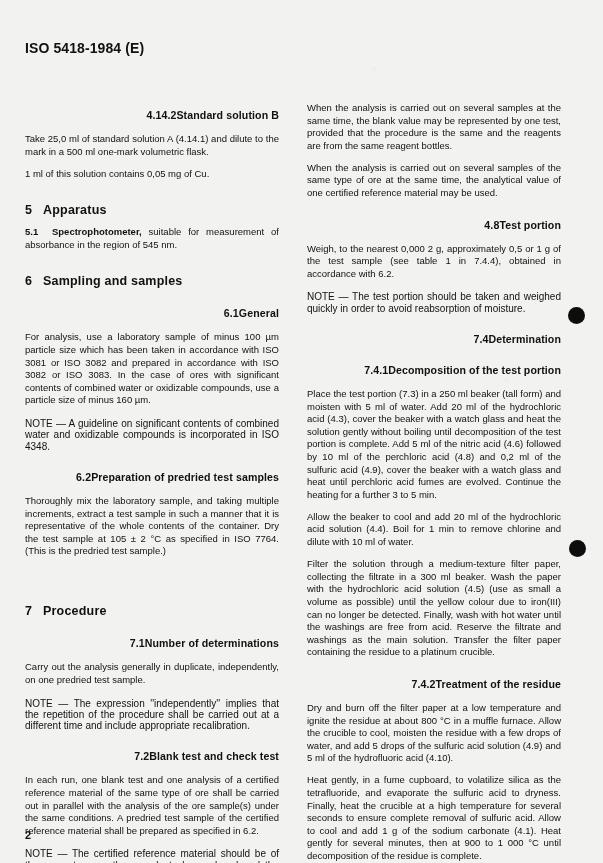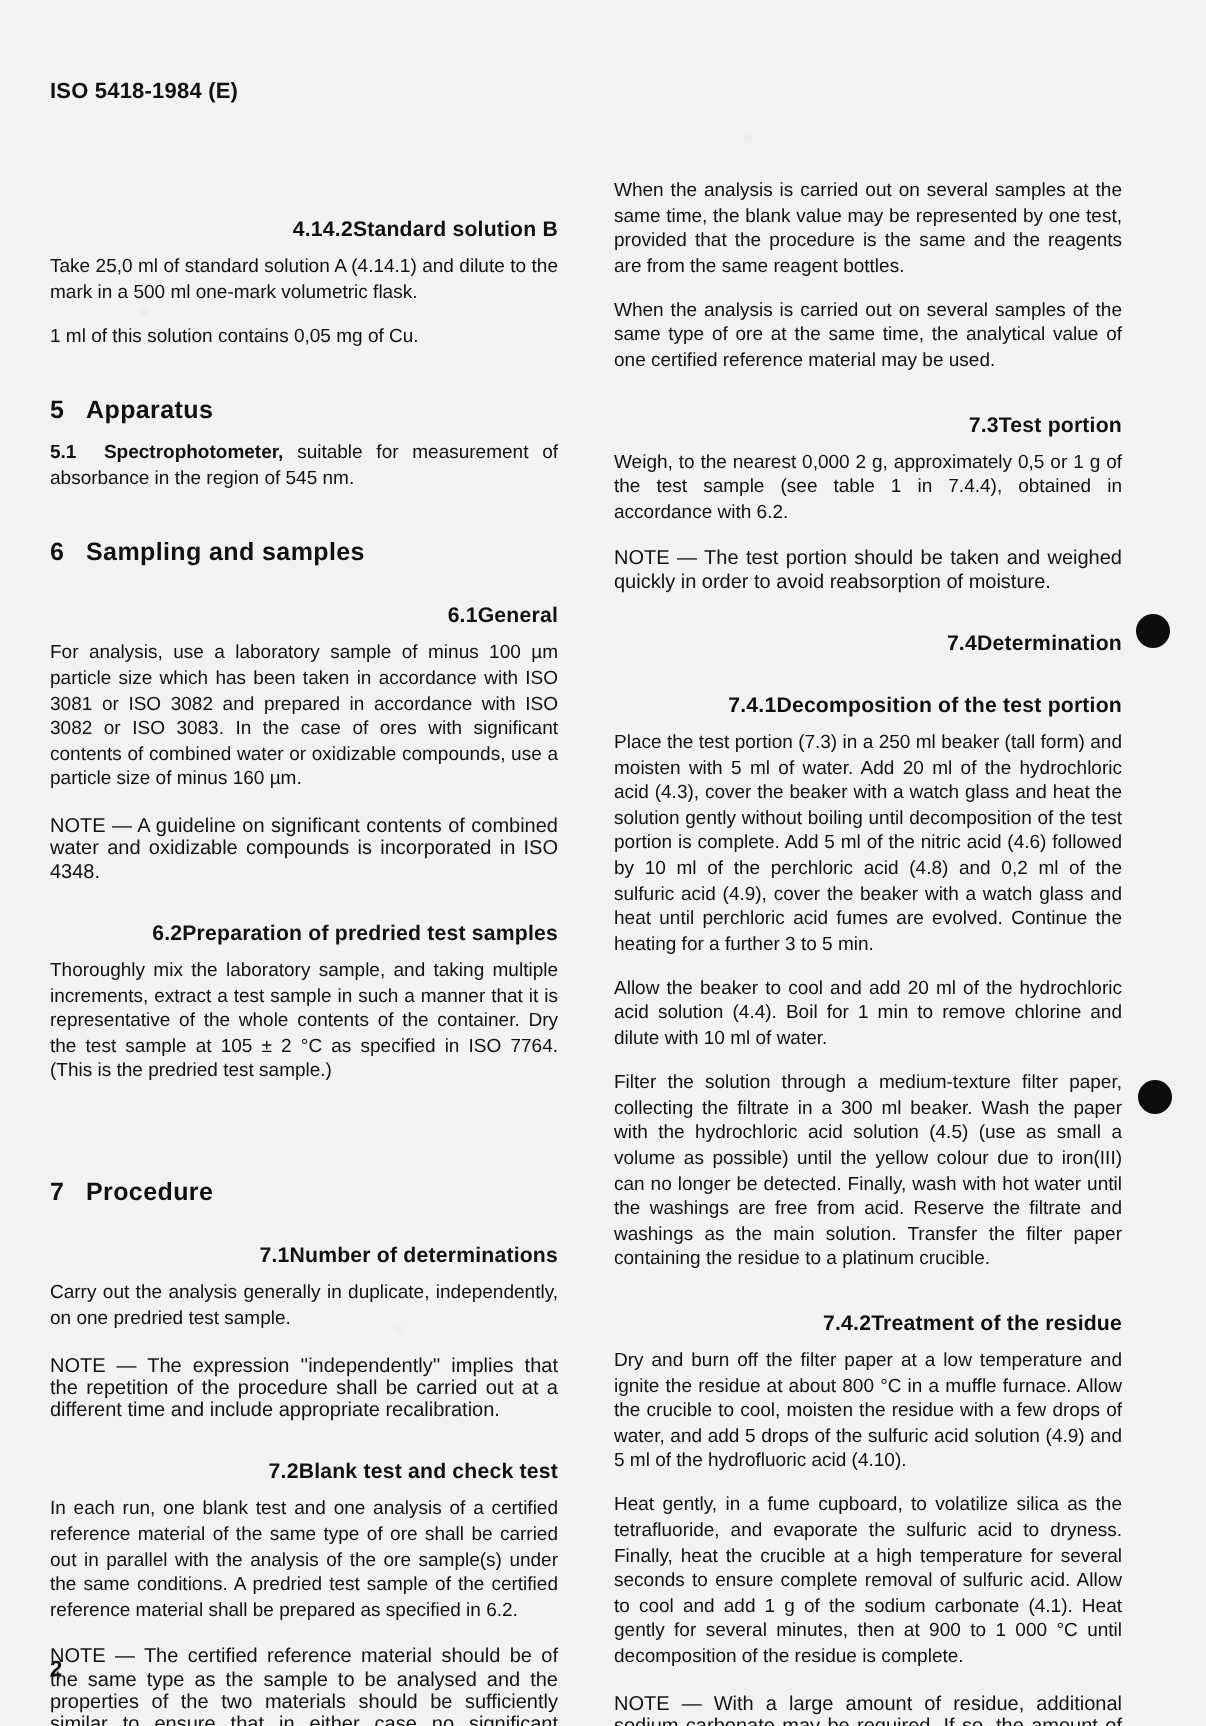--- a/index.html
+++ b/index.html
@@ -23,21 +23,21 @@
       radial-gradient(circle at 84% 44%, rgba(0,0,0,0.015) 0 2px, transparent 3px),
       radial-gradient(circle at 33% 77%, rgba(0,0,0,0.014) 0 2px, transparent 3px),
       radial-gradient(circle at 72% 92%, rgba(0,0,0,0.014) 0 2px, transparent 3px);
   }
 
   
   .doc-header {
     position: absolute;
     left: 25px;
     top: 40px;
-    font-size: 11px;
+    font-size: 14px;
     font-weight: bold;
     letter-spacing: 0.1px;
     white-space: nowrap;
   }
 
   
   .body-cols {
     position: absolute;
     left: 25px;
     top: 90px;
@@ -72,21 +72,21 @@
   .h2 .num.wide { min-width: 36px; }
 
   .para {
     font-size: 9.5px;
     line-height: 12.6px;
     margin: 0 0 9.5px 0;
     text-align: justify;
     text-justify: inter-word;
     hyphens: none;
   }
-  .para.lead { margin-top: 0; }
+  .para.lead { margin-top: 12px; }
 
   .note {
     font-size: 10px;
     line-height: 11.3px;
     margin: 11px 0 9px 0;
     text-align: justify;
   }
 
   .run-in {
     font-weight: bold;
@@ -172,21 +172,21 @@
       <p class="note">NOTE — The certified reference material should be of the same type as the sample to be analysed and the properties of the two materials should be sufficiently similar to ensure that in either case no significant changes in the analytical procedure would become necessary.</p>
 
     </div>
 
     <div class="col col-right">
 
       <p class="para lead">When the analysis is carried out on several samples at the same time, the blank value may be represented by one test, provided that the procedure is the same and the reagents are from the same reagent bottles.</p>
       <p class="para">When the analysis is carried out on several samples of the same type of ore at the same time, the analytical value of one certified reference material may be used.</p>
 
       <div class="h2">
-        <span class="num">7.3</span><span>Test portion</span>
+        <span class="num">4.8</span><span>Test portion</span>
       </div>
       <p class="para lead">Weigh, to the nearest 0,000 2 g, approximately 0,5 or 1 g of the test sample (see table 1 in 7.4.4), obtained in accordance with 6.2.</p>
       <p class="note">NOTE — The test portion should be taken and weighed quickly in order to avoid reabsorption of moisture.</p>
 
       <div class="h2">
         <span class="num">7.4</span><span>Determination</span>
       </div>
 
       <div class="h2">
         <span class="num wide">7.4.1</span><span>Decomposition of the test portion</span>

